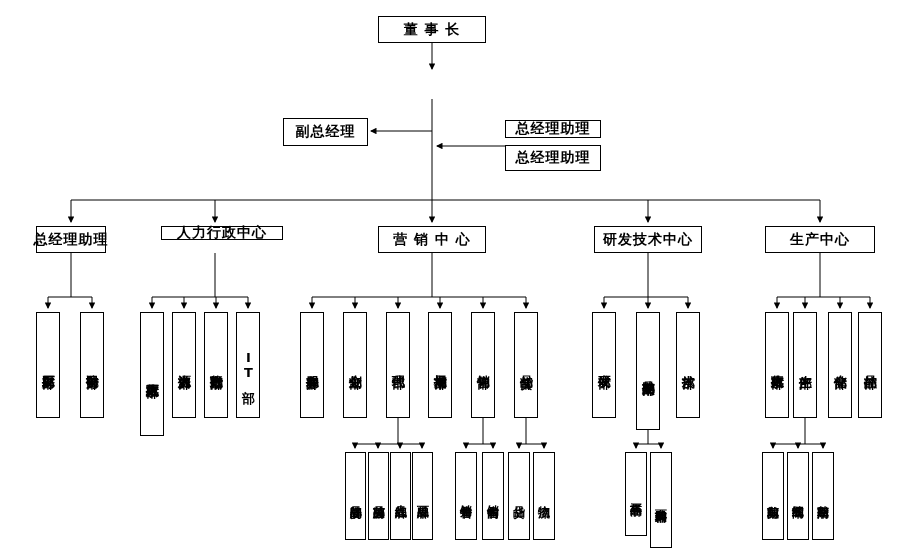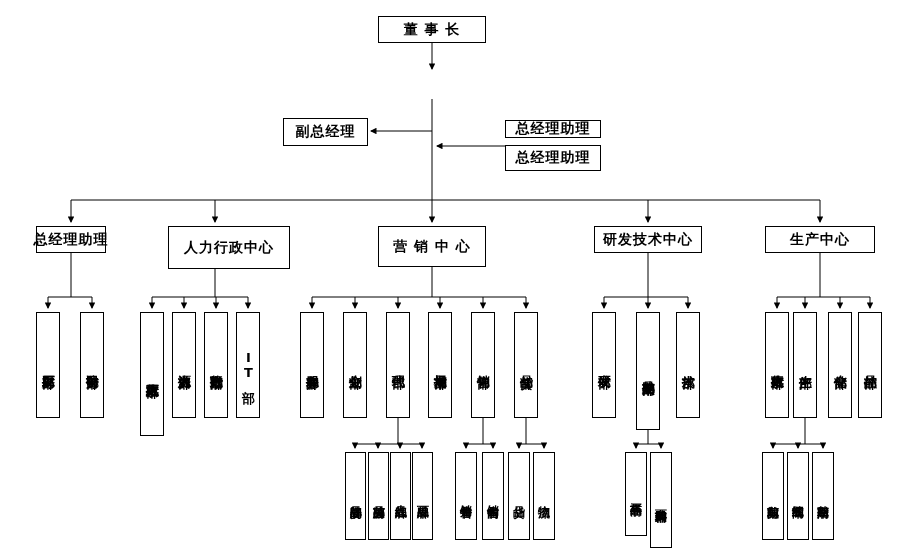--- a/index.html
+++ b/index.html
@@ -129,22 +129,22 @@
       <path d="M823 444 V448" marker-end="url(#arr)"></path>
     </g>
   </svg>
 
   <div class="hnode" style="left:378px;top:16px;width:108px;height:27px">董 事 长</div>
   <div class="hnode" style="left:283px;top:118px;width:85px;height:28px">副总经理</div>
   <div class="hnode" style="left:505px;top:120px;width:96px;height:18px">总经理助理</div>
   <div class="hnode" style="left:505px;top:145px;width:96px;height:26px">总经理助理</div>
 
   <div class="hnode" style="left:36px;top:226px;width:70px;height:27px">总经理助理</div>
-  <div class="hnode" style="left:168px;top:226px;width:122px;height:43px">人力行政中心</div>
-  <div class="hnode" style="left:378px;top:226px;width:108px;height:41px">营 销 中 心</div>
+  <div class="hnode" style="left:161px;top:226px;width:122px;height:14px">人力行政中心</div>
+  <div class="hnode" style="left:378px;top:226px;width:108px;height:27px">营 销 中 心</div>
   <div class="hnode" style="left:594px;top:226px;width:108px;height:27px">研发技术中心</div>
   <div class="hnode" style="left:765px;top:226px;width:110px;height:27px">生产中心</div>
 
   <div class="vnode w24" style="left:36px;top:312px;height:106px">工厂财务部</div>
   <div class="vnode w24" style="left:80px;top:312px;height:106px">公司财务部</div>
 
   <div class="vnode w24" style="left:140px;top:312px;height:124px">工厂行政人事部</div>
   <div class="vnode w24" style="left:172px;top:312px;height:106px">人力资源部</div>
   <div class="vnode w24" style="left:204px;top:312px;height:106px">行政后勤部</div>
   <div class="vnode w24" style="left:236px;top:312px;height:106px">IT部</div>

